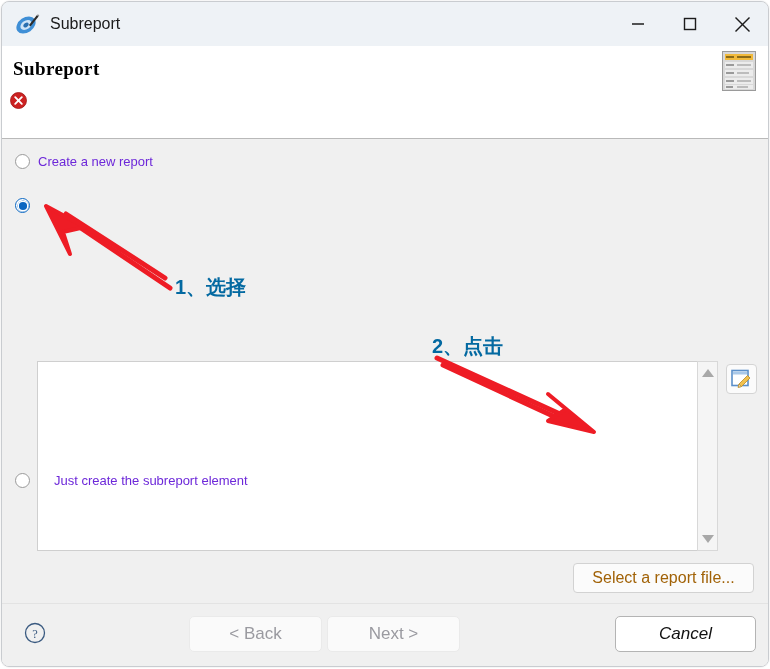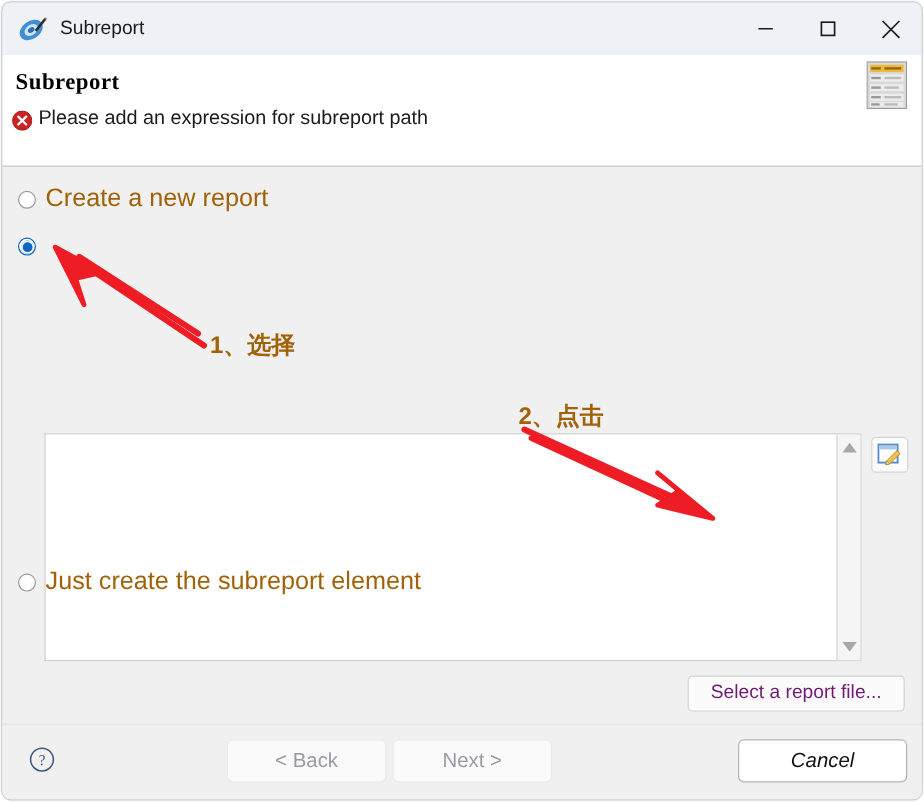--- a/index.html
+++ b/index.html
@@ -145,22 +145,22 @@
     position: absolute;
     left: 50%; top: 50%;
     transform: translate(-50%,-50%);
     width: 11px; height: 11px;
     border-radius: 50%;
     background: #0b67c2;
     box-shadow: 0 0 0 1.4px #ffffff inset;
   }
   .radio-label {
     margin-left: 8px;
-    font-size: 21px;
-    color: #a16207;
+    font-size: 13px;
+    color: #6d28d9;
     white-space: nowrap;
   }
 
   
   .listbox {
     position: absolute;
     left: 35px;
     top: 222px;
     width: 660px;
     height: 190px;
@@ -216,21 +216,21 @@
     position: absolute;
     left: 571px;
     top: 424px;
     width: 181px;
     height: 30px;
     background: #fbfbfb;
     border: 1px solid #d2d2d2;
     border-radius: 4px;
     box-sizing: border-box;
     font-size: 16px;
-    color: #701a75;
+    color: #a16207;
     display: flex;
     align-items: center;
     justify-content: center;
     padding-bottom: 1px;
   }
 
   
   .footer {
     position: absolute;
     left: 0;
@@ -286,21 +286,21 @@
 
   
   .anno-layer {
     position: absolute;
     left: 0; top: 0;
     width: 770px; height: 669px;
     pointer-events: none;
   }
   .anno-text {
     position: absolute;
-    color: #a16207;
+    color: #0369a1;
     font-weight: bold;
     font-size: 20px;
     font-family: "Liberation Sans", sans-serif;
     white-space: nowrap;
   }
   #anno1 { left: 175px; top: 274px; }
   #anno2 { left: 432px; top: 333px; }
 </style>
 </head>
 <body>
@@ -344,21 +344,20 @@
     <div class="header">
       <div class="header-title">Subreport</div>
 
       <div class="error-icon">
         <svg width="17" height="17" viewBox="0 0 17 17">
           <circle cx="8.5" cy="8.5" r="8" fill="#cc2222"></circle>
           <circle cx="8.5" cy="8.5" r="8" fill="none" stroke="#a11414" stroke-width="0.8"></circle>
           <path d="M5.2 5.2 L11.8 11.8 M11.8 5.2 L5.2 11.8" stroke="#ffffff" stroke-width="1.9" stroke-linecap="round"></path>
         </svg>
       </div>
-      <div class="header-msg">Please add an expression for subreport path</div>
 
       <div class="header-icon">
         <svg width="34" height="40" viewBox="0 0 34 40">
           <rect x="0.5" y="0.5" width="33" height="39" fill="#d8d8d8" stroke="#9a9a9a"></rect>
           <rect x="3" y="3" width="28" height="6" fill="#f0b93b"></rect>
           <rect x="4" y="5" width="8" height="2" fill="#8a6a18"></rect>
           <rect x="15" y="5" width="14" height="2" fill="#8a6a18"></rect>
           <rect x="3" y="11" width="28" height="6" fill="#ececec"></rect>
           <rect x="4" y="13" width="8" height="2" fill="#9a9a9a"></rect>
           <rect x="15" y="13" width="14" height="2" fill="#bcbcbc"></rect>
@@ -397,21 +396,21 @@
         <svg width="21" height="20" viewBox="0 0 21 20">
           <rect x="1" y="1.5" width="16" height="15" fill="#ffffff" stroke="#5b8fc9" stroke-width="1.6"></rect>
           <rect x="2" y="2.5" width="14" height="3" fill="#a9c8e8"></rect>
           <path d="M8 15 L16.5 6.5 L19 9 L10.5 17.5 L7.2 18.3 Z" fill="#f2c14e" stroke="#b98b24" stroke-width="0.8"></path>
           <path d="M7.2 18.3 L10.5 17.5 L8 15 Z" fill="#e8e0cd" stroke="#b98b24" stroke-width="0.7"></path>
         </svg>
       </div>
 
       <div class="select-file-btn">Select a report file...</div>
 
-      <div class="radio-row" style="left:13px; top:334px;">
+      <div class="radio-row" style="left:13px; top:334px;gap:16px;">
         <span class="radio"></span>
         <span class="radio-label">Just create the subreport element</span>
       </div>
     </div>
 
     <div class="footer">
       <div class="help-btn">
         <svg width="22" height="22" viewBox="0 0 22 22">
           <circle cx="11" cy="11" r="9.5" fill="none" stroke="#3a5a80" stroke-width="1.3"></circle>
           <text x="11" y="15.6" text-anchor="middle" font-size="12.5" font-family="Liberation Serif, serif" fill="#3a5a80">?</text>

